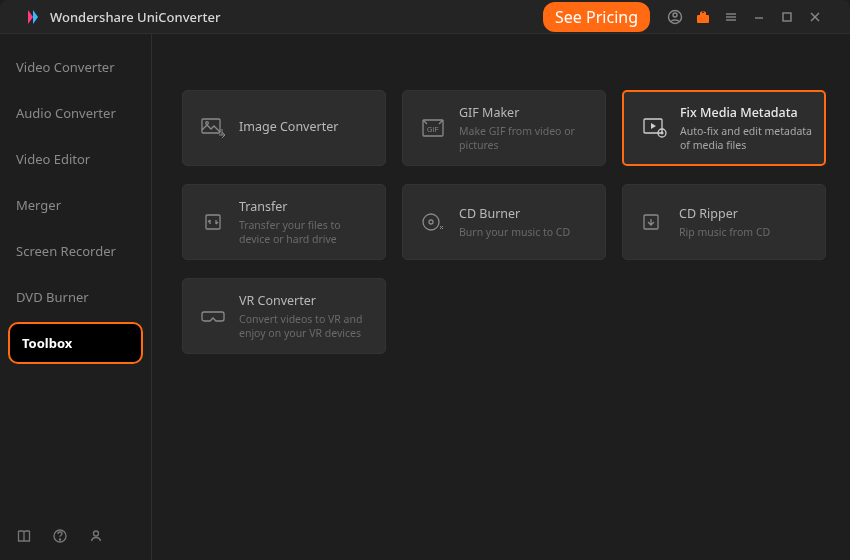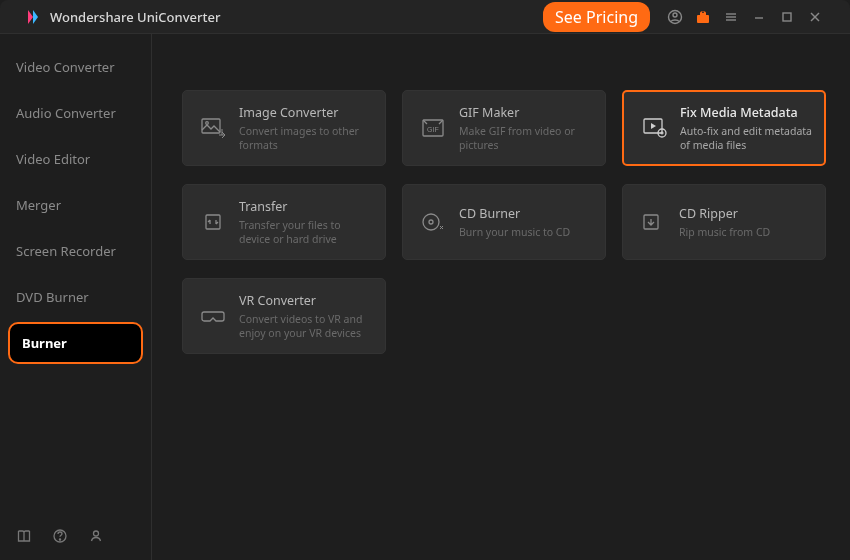--- a/index.html
+++ b/index.html
@@ -160,21 +160,21 @@
 </div>
 
 <div class="app-body">
   <div class="sidebar">
     <div class="side-item">Video Converter</div>
     <div class="side-item">Audio Converter</div>
     <div class="side-item">Video Editor</div>
     <div class="side-item">Merger</div>
     <div class="side-item">Screen Recorder</div>
     <div class="side-item">DVD Burner</div>
-    <div class="side-item active">Burner</div>
+    <div class="side-item active">Toolbox</div>
     <div class="sidebar-fill"></div>
     <div class="sidebar-footer">
       <span class="ft-icon">
         <svg width="16" height="16" viewBox="0 0 16 16" fill="none" stroke="currentColor" stroke-width="1.3">
             <path d="M2.5 3h4c.8 0 1.5.7 1.5 1.5V13M13.5 3h-4c-.8 0-1.5.7-1.5 1.5V13"></path>
             <path d="M2.5 3v10h11V3"></path>
           </svg>
       </span>
       <span class="ft-icon">
         <svg width="16" height="16" viewBox="0 0 16 16" fill="none" stroke="currentColor" stroke-width="1.3">
@@ -199,21 +199,20 @@
         <span class="card-icon">
           <svg width="28" height="24" viewBox="0 0 28 24" fill="none" stroke="currentColor" stroke-width="1.3">
               <rect x="2" y="3" width="18" height="14" rx="1"></rect>
               <path d="M2 14l5-5 4 4 3-3 6 6"></path>
               <circle cx="7" cy="7" r="1.3"></circle>
               <path d="M22 13v6m-3 0h6m-3-3l3 3-3 3" stroke-width="1"></path>
             </svg>
         </span>
         <div class="card-text">
           <div class="card-title">Image Converter</div>
-          <div class="card-desc">Convert images to other formats</div>
         </div>
       </div>
 
       <div class="card">
         <span class="card-icon">
           <svg width="28" height="24" viewBox="0 0 28 24" fill="none" stroke="currentColor" stroke-width="1.3">
               <rect x="3" y="4" width="20" height="16" rx="1"></rect>
               <path d="M3 4l4 4M23 4l-4 4"></path>
               <text x="7" y="16" font-size="7" fill="currentColor" stroke="none" font-family="sans-serif">GIF</text>
             </svg>

